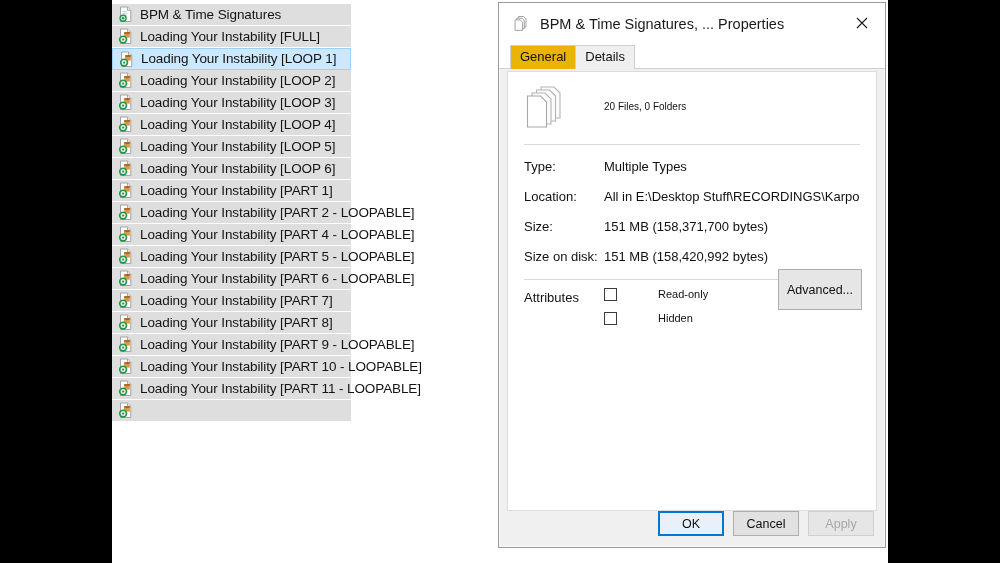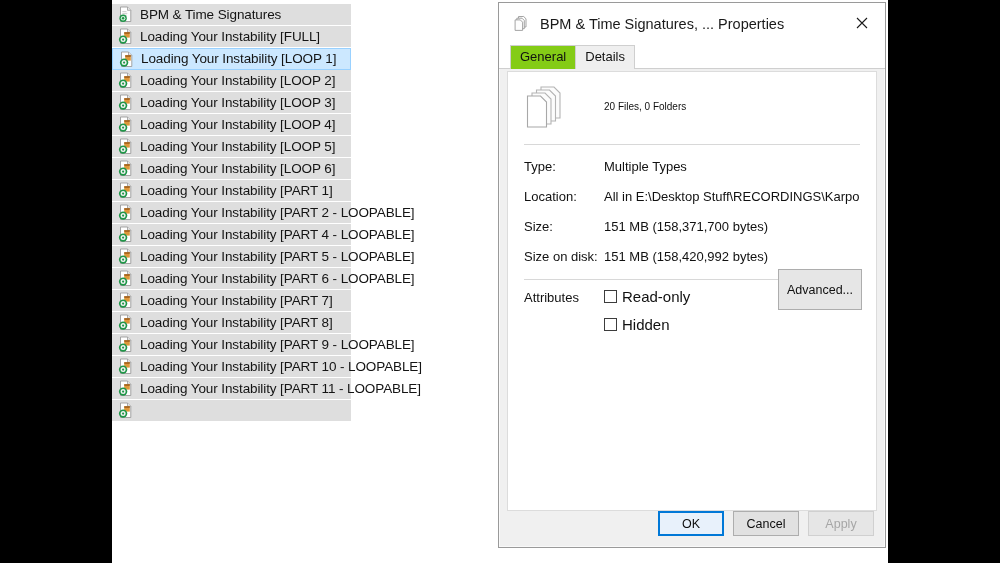--- a/index.html
+++ b/index.html
@@ -135,21 +135,21 @@
     line-height: 1.2;
     box-sizing: border-box;
     background: #efefef;
     border: 1px solid #cfcfcf;
     border-bottom: none;
     margin-right: -1px;
     position: relative;
     top: 1px;
   }
   .tab.active {
-    background: #84cc16;
+    background: #eab308;
     border-color: #cfcfcf;
     z-index: 2;
     top: 1px;
   }
 
   
   .tab-panel {
     position: absolute;
     left: 8px;
     top: 68px;
@@ -200,24 +200,25 @@
     align-items: flex-start;
   }
   .attr-key {
     width: 80px; flex: 0 0 80px;
     font-size: 13px; color: #111111;
     padding-top: 2px;
   }
   .attr-checks { flex: 1 1 auto; }
   .check-line {
     display: flex;
-    align-items: center;
+    align-items: flex-start;
     margin-bottom: 11px;
-    font-size: 15px;
+    font-size: 11px;
     color: #111111;
+    gap: 36px;
   }
   .checkbox {
     width: 13px; height: 13px;
     border: 1px solid #3c3c3c;
     background: #ffffff;
     margin-right: 5px;
     box-sizing: border-box;
     flex: 0 0 auto;
   }
   .advanced-btn {

